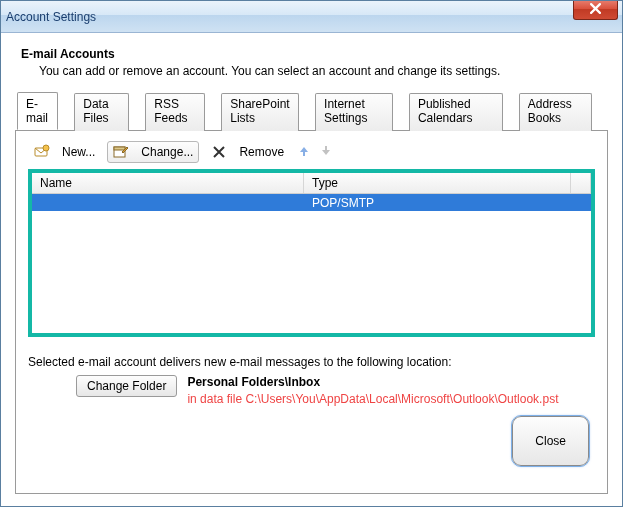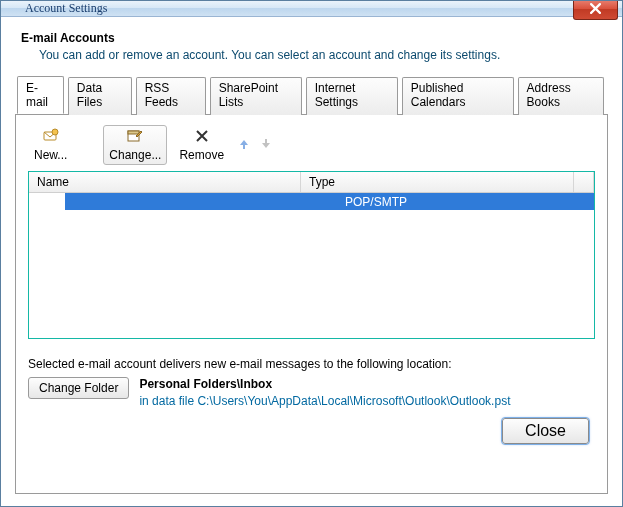--- a/index.html
+++ b/index.html
@@ -11,28 +11,27 @@
   }
   .window {
     width: 623px; height: 507px;
     border: 1px solid #5a7fa0;
     background: #fff;
     display: flex; flex-direction: column;
     box-shadow: 0 0 5px rgba(0,0,0,0.3);
   }
   
   .titlebar {
-    height: 16px;
+    height: 32px;
     background: linear-gradient(to bottom, #eaf3fb 0%, #d7e8f7 45%, #bcd6ee 46%, #cfe2f3 100%);
     border-bottom: 1px solid #9ab5d3;
     display: flex; align-items: center;
-    padding-left: 24px;
+    padding-left: 5px;
     color: #1a3e6e;
     position: relative;
-    font-family: Liberation Serif, serif;
   }
   .titlebar .title { font-size: 12px; }
   .closebtn {
     position: absolute; top: 0px; right: 4px;
     width: 45px; height: 19px;
     background: linear-gradient(to bottom, #e67a6a 0%, #d94f3a 45%, #c13a24 46%, #cf4a33 100%);
     border: 1px solid #7a2618;
     border-top: none;
     border-radius: 0 0 3px 3px;
     display: flex; align-items: center; justify-content: center;
@@ -40,34 +39,34 @@
   }
   .closebtn svg { width: 11px; height: 11px; }
   
   .content {
     flex: 1;
     padding: 10px 14px 12px 14px;
     display: flex; flex-direction: column;
   }
   .header-block { padding: 4px 6px 14px 6px; }
   .header-title { font-weight: bold; font-size: 12px; color: #000; }
-  .header-desc { margin: 3px 0 0 18px; color: #0c4a6e; font-size: 12px; }
+  .header-desc { margin: 3px 0 0 18px; color: #000000; font-size: 12px; }
   
   .tabstrip {
     display: flex;
     padding-left: 2px;
     position: relative;
     z-index: 2;
   }
   .tab {
     border: 1px solid #9a9a9a;
     border-bottom: none;
     background: linear-gradient(to bottom, #fdfdfd, #ececec);
     padding: 3px 8px 3px 8px;
-    margin-right: 4px;
+    margin-right: 16px;
     font-size: 12px;
     color: #000;
     cursor: pointer;
     position: relative;
     top: 1px;
     border-radius: 2px 2px 0 0;
   }
   .tab.active {
     background: #fff;
     border-bottom: 1px solid #fff;
@@ -85,44 +84,42 @@
     z-index: 1;
   }
   
   .toolbar {
     display: flex; align-items: center;
     gap: 6px;
     margin-bottom: 6px;
   }
   .tbtn {
     display: inline-flex; align-items: center;
-    gap: 4px;
+    gap: 12px;
     padding: 2px 5px;
     border: 1px solid transparent;
     border-radius: 3px;
     font-size: 12px;
     color: #000;
     cursor: pointer;
-    flex-direction: column;
   }
   .tbtn.framed {
     border: 1px solid #b8b8b8;
     background: linear-gradient(to bottom, #fdfdfd, #eeeeee);
-    margin-left: 24px;
   }
   .tbtn .ic { width: 16px; height: 16px; display: inline-flex; align-items: center; justify-content: center; }
   .arrow-btn {
     width: 16px; height: 16px;
     display: inline-flex; align-items: center; justify-content: center;
     cursor: pointer;
     opacity: 0.6;
   }
   
   .listbox {
-    border: 1px solid #14b8a6;
+    border: 4px solid #14b8a6;
     height: 168px;
     display: flex; flex-direction: column;
     background: #fff;
   }
   .listhdr {
     display: flex;
     background: linear-gradient(to bottom, #fdfdfd, #eeeeee);
     border-bottom: 1px solid #cfcfcf;
     font-size: 12px;
   }
@@ -133,55 +130,55 @@
   }
   .col-name { width: 272px; }
   .col-type { flex: 1; }
   .col-end { width: 20px; border-right: none; }
   .listbody { flex: 1; overflow: hidden; }
   .row {
     display: flex;
     font-size: 12px;
     height: 17px;
     align-items: center;
-    margin-left: 36px;
   }
   .row.selected { background: #2f7bd9; color: #fff; }
   .row .c-name { width: 272px; padding: 0 8px; }
   .row .c-type { flex: 1; padding: 0 8px; }
   
   .deliver-info {
     margin-top: 18px;
     font-size: 12px;
   }
   .deliver-row {
     display: flex; align-items: flex-start;
     margin-top: 6px; gap: 10px;
   }
   .chgfolder {
     border: 1px solid #9a9a9a;
     background: linear-gradient(to bottom, #fdfdfd, #e7e7e7);
     border-radius: 3px;
     padding: 3px 10px;
     font-size: 12px;
     cursor: pointer;
+    margin-left: 48px;
   }
   .loc-title { font-weight: bold; }
-  .loc-path { margin-top: 3px; color: #0369a1; }
+  .loc-path { margin-top: 3px; color: #ef4444; }
   
   .footer {
     display: flex; justify-content: flex-end;
     padding: 10px 6px 2px 6px;
   }
   .closebtn2 {
     border: 1px solid #8a8a8a;
     background: linear-gradient(to bottom, #fdfdfd, #e7e7e7);
-    border-radius: 3px;
-    padding: 3px 22px;
-    font-size: 16px;
+    border-radius: 9px;
+    padding: 17px 22px;
+    font-size: 12px;
     cursor: pointer;
     box-shadow: 0 0 3px rgba(80,140,220,0.6);
     outline: 1px solid #7eb0e8;
   }
 </style>
 </head>
 <body>
 
 <div class="window">
 

